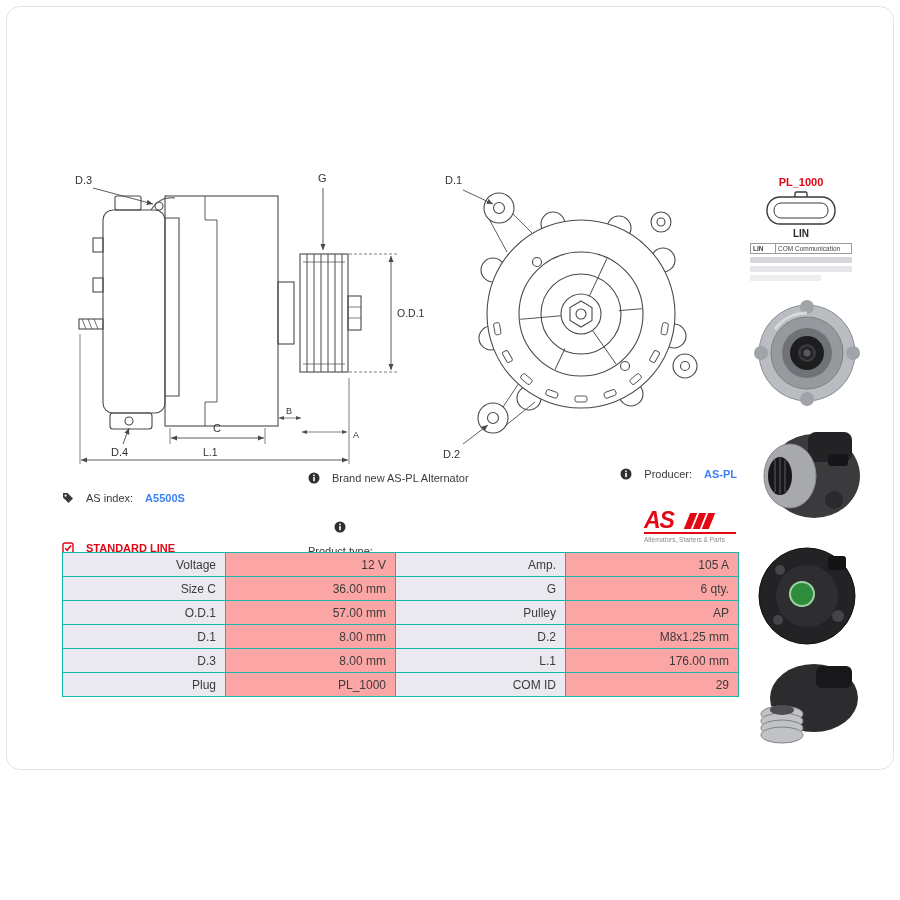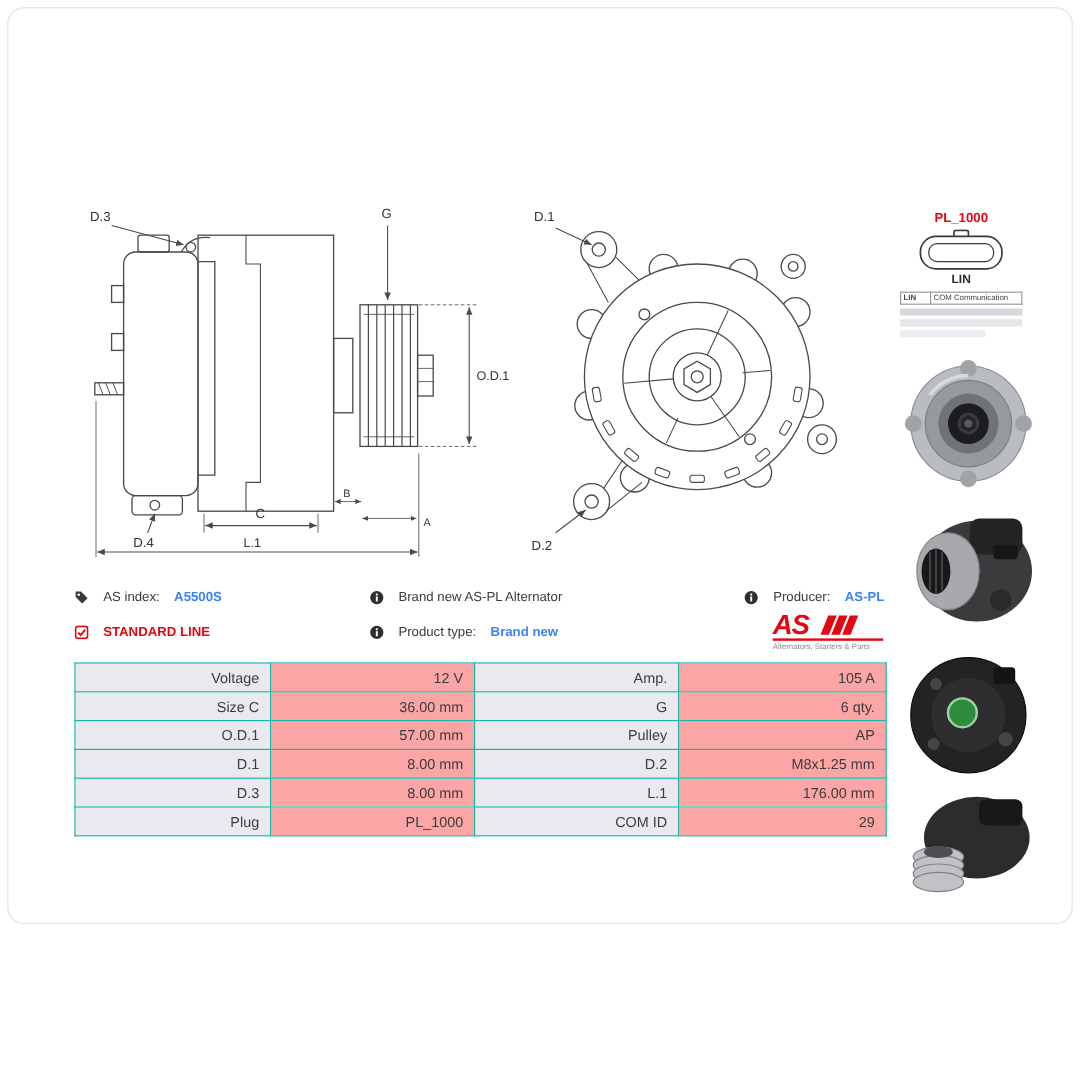--- a/index.html
+++ b/index.html
@@ -303,54 +303,54 @@
     <span class="icon">
       <svg width="12" height="12" viewBox="0 0 12 12">
           <path d="M1,1 h4.5 L11,6.5 L6.5,11 L1,5.5 Z" fill="#3a3a3a"></path>
           <circle cx="3.6" cy="3.6" r="1.1" fill="#fff"></circle>
         </svg>
     </span>
     <span>AS index:</span>
     <b>A5500S</b>
   </div>
 
-  <div class="info-item" style="left:62px;top:521px;justify-content:flex-end;">
+  <div class="info-item" style="left:62px;top:542px;justify-content:flex-end;">
     <span class="icon">
       <svg width="12" height="12" viewBox="0 0 12 12">
           <rect x="1" y="1" width="10" height="10" rx="2" fill="none" stroke="#e30613" stroke-width="1.4"></rect>
           <path d="M3.2,6.2 L5.2,8.2 L9,3.6" fill="none" stroke="#e30613" stroke-width="1.6"></path>
         </svg>
     </span>
     <span class="std-line">STANDARD LINE</span>
   </div>
 
-  <div class="info-item" style="left:308px;top:492px;text-align:right;">
+  <div class="info-item" style="left:308px;top:472px;text-align:right;">
     <span class="icon">
       <svg width="12" height="12" viewBox="0 0 12 12">
           <circle cx="6" cy="6" r="5.5" fill="#2f2f2f"></circle>
           <rect x="5.2" y="5" width="1.6" height="4.2" fill="#fff"></rect>
           <rect x="5.2" y="2.6" width="1.6" height="1.6" fill="#fff"></rect>
         </svg>
     </span>
     <span>Brand new AS-PL Alternator</span>
   </div>
 
-  <div class="info-item" style="left:308px;top:521px;">
+  <div class="info-item" style="left:308px;top:521px;flex-direction:column;">
     <span class="icon">
       <svg width="12" height="12" viewBox="0 0 12 12">
           <circle cx="6" cy="6" r="5.5" fill="#2f2f2f"></circle>
           <rect x="5.2" y="5" width="1.6" height="4.2" fill="#fff"></rect>
           <rect x="5.2" y="2.6" width="1.6" height="1.6" fill="#fff"></rect>
         </svg>
     </span>
     <span>Product type:</span>
     <b>Brand new</b>
   </div>
 
-  <div class="info-item" style="right:163px;top:492px;align-items:flex-end;">
+  <div class="info-item" style="right:163px;top:468px;align-items:flex-end;">
     <span class="icon">
       <svg width="12" height="12" viewBox="0 0 12 12">
           <circle cx="6" cy="6" r="5.5" fill="#2f2f2f"></circle>
           <rect x="5.2" y="5" width="1.6" height="4.2" fill="#fff"></rect>
           <rect x="5.2" y="2.6" width="1.6" height="1.6" fill="#fff"></rect>
         </svg>
     </span>
     <span>Producer:</span>
     <b>AS-PL</b>
   </div>

